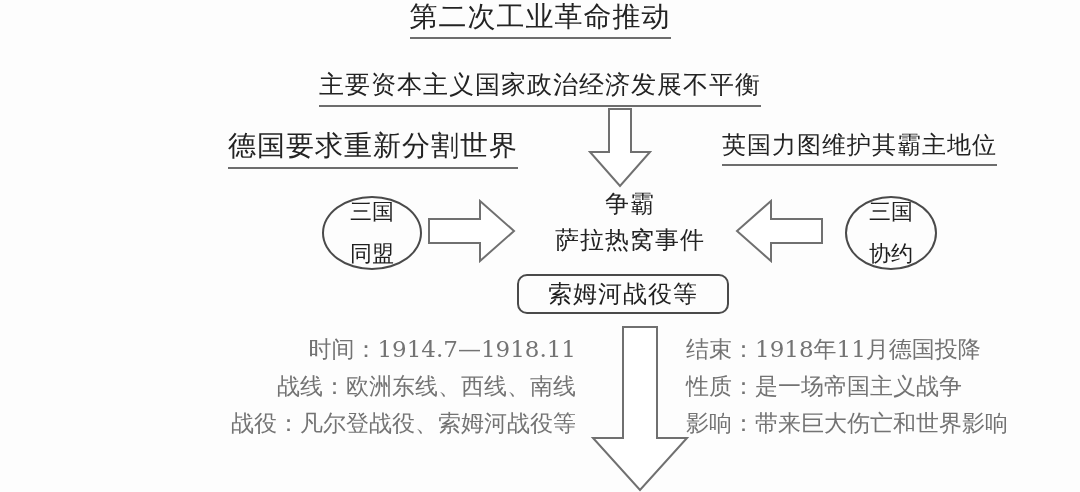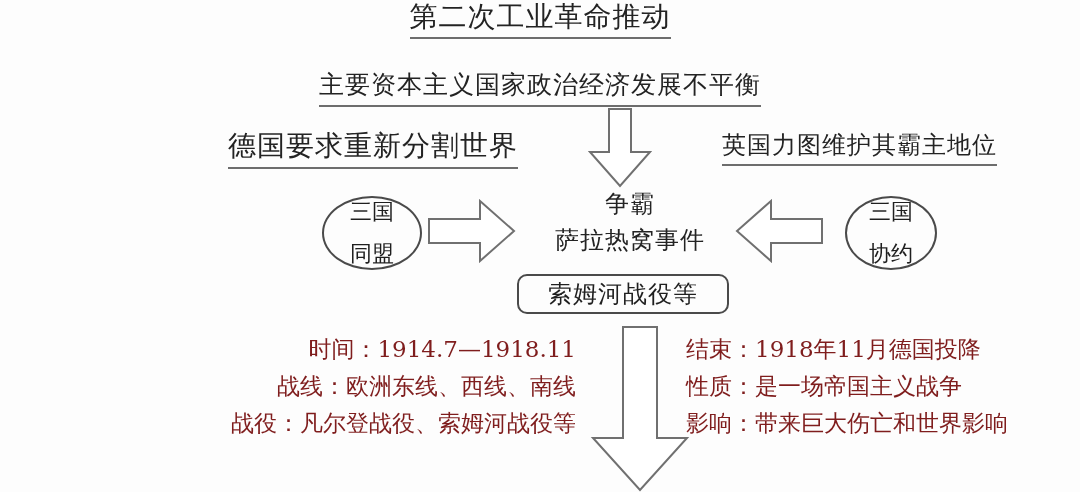--- a/index.html
+++ b/index.html
@@ -115,21 +115,21 @@
   #arrow-down-top  { left: 586px; top: 108px; }
   #arrow-right-mid { left: 428px; top: 199px; }
   #arrow-left-mid  { left: 735px; top: 199px; }
   #arrow-down-bot  { left: 590px; top: 326px; }
 
   
   .detail-col {
     font-size: 23px;
     line-height: 37px;
     white-space: nowrap;
-    color: #7f1d1d;
+    color: #737373;
   }
   #details-left {
     left: 0px; top: 331px;
     width: 590px;
     text-align: right;
   }
   #details-left .row { padding-right: 14px; }
   #details-right {
     left: 686px; top: 331px;
     text-align: left;

